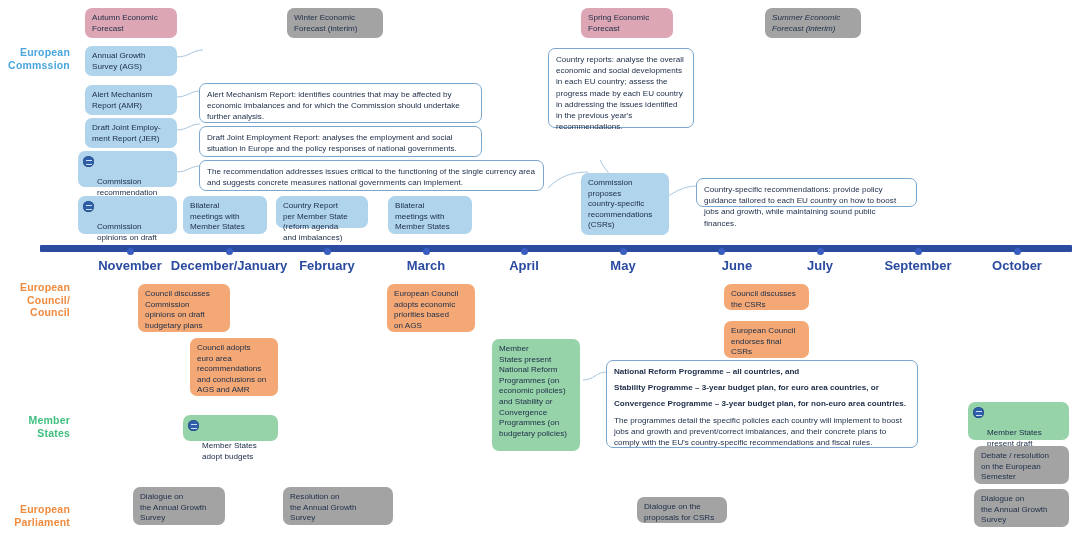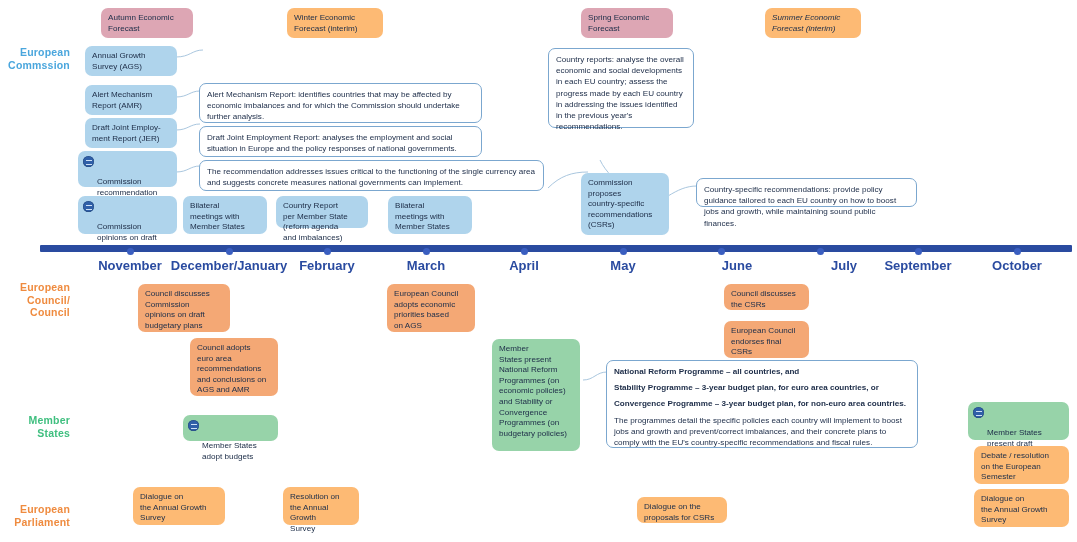--- a/index.html
+++ b/index.html
@@ -32,21 +32,21 @@
   
   .box{
     border-radius:7px;
     font-size:8.1px;
     line-height:10.6px;
     padding:5px 6px 5px 7px;
     color:#20304a;
   }
   .box-blue{background:#afd4ec;}
   .box-pink{background:#dda6b4;}
-  .box-salmon{background:#fdba74;}
+  .box-salmon{background:#a3a3a3;}
   .box-orange{background:#f4a875;}
   .box-green{background:#97d3a9;}
 
   
   .eurobadge{
     width:11px;height:11px;border-radius:50%;
     background:#2f5fa8;
     position:absolute;
     left:5px;top:5px;
     box-shadow:0 0 0 .5px #24487d inset;
@@ -129,21 +129,21 @@
   <div class="abs rowlabel rl-member" style="left:0px;top:414px;width:70px;">
     <div>Member</div>
     <div>States</div>
   </div>
 
   <div class="abs rowlabel rl-parliament" style="left:0px;top:503px;width:70px;">
     <div>European</div>
     <div>Parliament</div>
   </div>
 
-  <div class="abs box box-pink pre" style="left: 101px; top: 8px; width: 92px; height: 30px; white-space: pre-line;">Autumn Economic
+  <div class="abs box box-pink pre" style="left: 85px; top: 8px; width: 92px; height: 30px; white-space: pre-line;">Autumn Economic
 Forecast</div>
 
   <div class="abs box box-salmon pre" style="left: 287px; top: 8px; width: 96px; height: 30px; white-space: pre-line;">Winter Economic
 Forecast (interim)</div>
 
   <div class="abs box box-pink pre" style="left: 581px; top: 8px; width: 92px; height: 30px; white-space: pre-line;">Spring Economic
 Forecast</div>
 
   <div class="abs box box-salmon pre" style="left: 765px; top: 8px; width: 96px; height: 30px; white-space: pre-line; font-style: italic;">Summer Economic
 Forecast (interim)</div>
@@ -225,21 +225,21 @@
       <div class="abs tick" style="left: 1017px;"></div>
     </div>
   <div id="months">
       <div class="abs monthlabel" style="left: 130px;">November</div>
       <div class="abs monthlabel" style="left: 229px;">December/January</div>
       <div class="abs monthlabel" style="left: 327px;">February</div>
       <div class="abs monthlabel" style="left: 426px;">March</div>
       <div class="abs monthlabel" style="left: 524px;">April</div>
       <div class="abs monthlabel" style="left: 623px;">May</div>
       <div class="abs monthlabel" style="left: 721px; margin-left: 16px;">June</div>
-      <div class="abs monthlabel" style="left: 820px; margin-left: 24px;">July</div>
+      <div class="abs monthlabel" style="left: 820px;">July</div>
       <div class="abs monthlabel" style="left: 918px;">September</div>
       <div class="abs monthlabel" style="left: 1017px;">October</div>
     </div>
 
   <div class="abs box box-orange pre" style="left: 138px; top: 284px; width: 92px; height: 48px; white-space: pre-line;">Council discusses
 Commission
 opinions on draft
 budgetary plans</div>
 
   <div class="abs box box-orange pre" style="left: 190px; top: 338px; width: 88px; height: 58px; white-space: pre-line;">Council adopts
@@ -295,20 +295,20 @@
 Semester</div>
 
   <div class="abs box box-salmon pre" style="left: 974px; top: 489px; width: 95px; height: 38px; white-space: pre-line;">Dialogue on
 the Annual Growth
 Survey</div>
 
   <div class="abs box box-salmon pre" style="left: 133px; top: 487px; width: 92px; height: 38px; white-space: pre-line;">Dialogue on
 the Annual Growth
 Survey</div>
 
-  <div class="abs box box-salmon pre" style="left: 283px; top: 487px; width: 76px; height: 38px; white-space: pre-line;">Resolution on
+  <div class="abs box box-salmon pre" style="left: 283px; top: 487px; width: 110px; height: 38px; white-space: pre-line;">Resolution on
 the Annual Growth
 Survey</div>
 
   <div class="abs box box-salmon pre" style="left: 637px; top: 497px; width: 90px; height: 26px; white-space: pre-line;">Dialogue on the
 proposals for CSRs</div>
 
 </div>
 
 </body></html>

